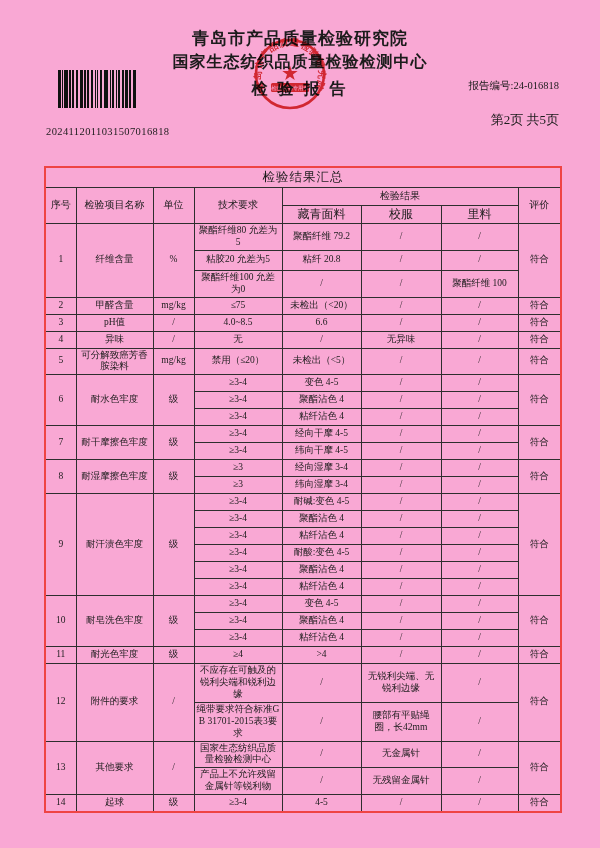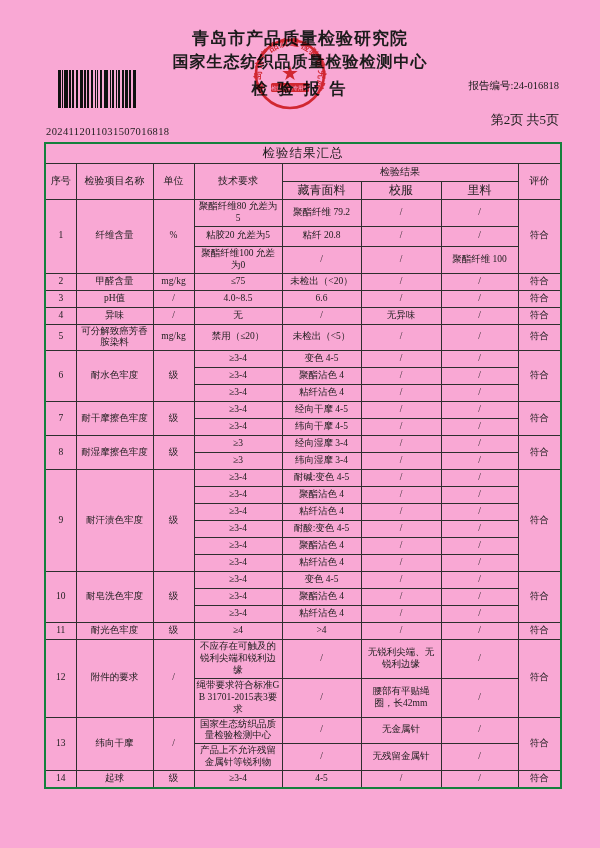--- a/index.html
+++ b/index.html
@@ -30,21 +30,21 @@
   
   table.results{
     position:absolute;left:44px;top:142px;width:516px;
     border-collapse:collapse;table-layout:fixed;
     font-size:9.5px;line-height:1.25;
   }
   table.results td,table.results th{
     border:1px solid #2e2e2e;text-align:center;vertical-align:middle;
     padding:1px 2px;font-weight:normal;word-break:break-all;
   }
-  table.results{border:2px solid #15803d;}
+  table.results{border:2px solid #ef4444;margin-top:24px;}
   td.tbl-title{font-size:12.5px;font-weight:bold;height:17px;
     border-bottom:2px solid #222;letter-spacing:1px;}
   tr.hrow1 td{height:15px;font-size:10px;}
   tr.hrow2 td{height:13px;font-size:12px;}
   tbody tr{height:17px;}
   tbody tr.fiber{height:20px;}
 </style>
 </head>
 <body>
 
@@ -325,21 +325,21 @@
           <td rowspan="2">符合</td>
         </tr>
         <tr>
           <td>绳带要求符合标准GB 31701-2015表3要求</td>
           <td>/</td>
           <td>腰部有平贴绳圈，长42mm</td>
           <td>/</td>
         </tr>
         <tr>
           <td rowspan="2">13</td>
-          <td rowspan="2">纬向干摩</td>
+          <td rowspan="2">其他要求</td>
           <td rowspan="2">/</td>
           <td>国家生态纺织品质量检验检测中心</td>
           <td>/</td>
           <td>无金属针</td>
           <td>/</td>
           <td rowspan="2">符合</td>
         </tr>
         <tr>
           <td>产品上不允许残留金属针等锐利物</td>
           <td>/</td>

